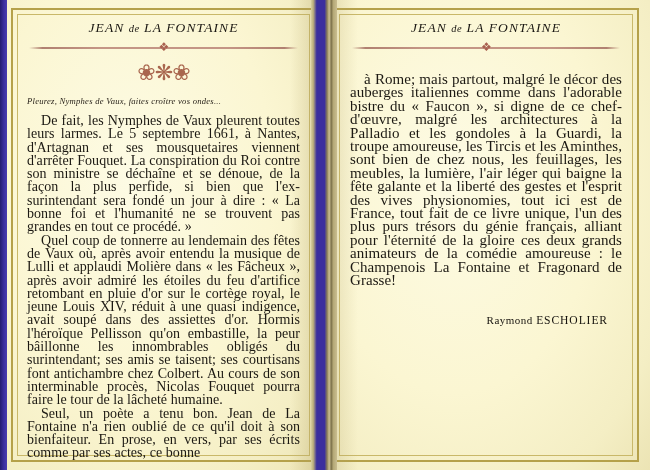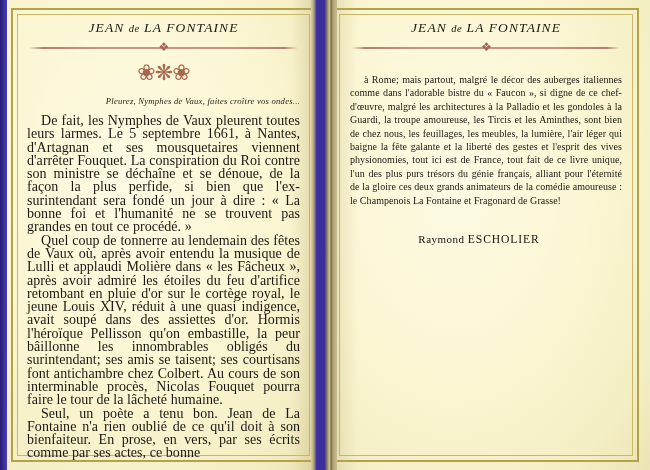--- a/index.html
+++ b/index.html
@@ -172,48 +172,48 @@
     text-align: center;
     color: #a9664e;
     font-size: 18px;
     line-height: 18px;
     letter-spacing: -1px;
     white-space: nowrap;
   }
   .ornament .big { font-size: 22px; }
 
   .epigraph {
-    text-align: right;
+    text-align: left;
     font-style: italic;
     font-size: 8.6px;
     line-height: 12px;
     letter-spacing: 0.25px;
     color: #2a241b;
     margin-bottom: 7px;
   }
 
   p.body {
     margin: 0;
     text-indent: 14px;
     text-align: justify;
     font-size: 14px;
     line-height: 13.3px;
     letter-spacing: 0.05px;
     color: #1b1812;
     hyphens: auto;
   }
   .page.right p.body {
     text-indent: 14px;
-    font-size: 10px;
+    font-size: 15px;
     line-height: 13.4px;
   }
 
   .signature {
     margin-top: 26px;
-    text-align: center;
+    text-align: right;
     padding-right: 14px;
     font-size: 11px;
     letter-spacing: 0.5px;
     color: #16130e;
   }
   .signature .sur {
     font-size: 11.6px;
     letter-spacing: 0.9px;
   }
 </style>

